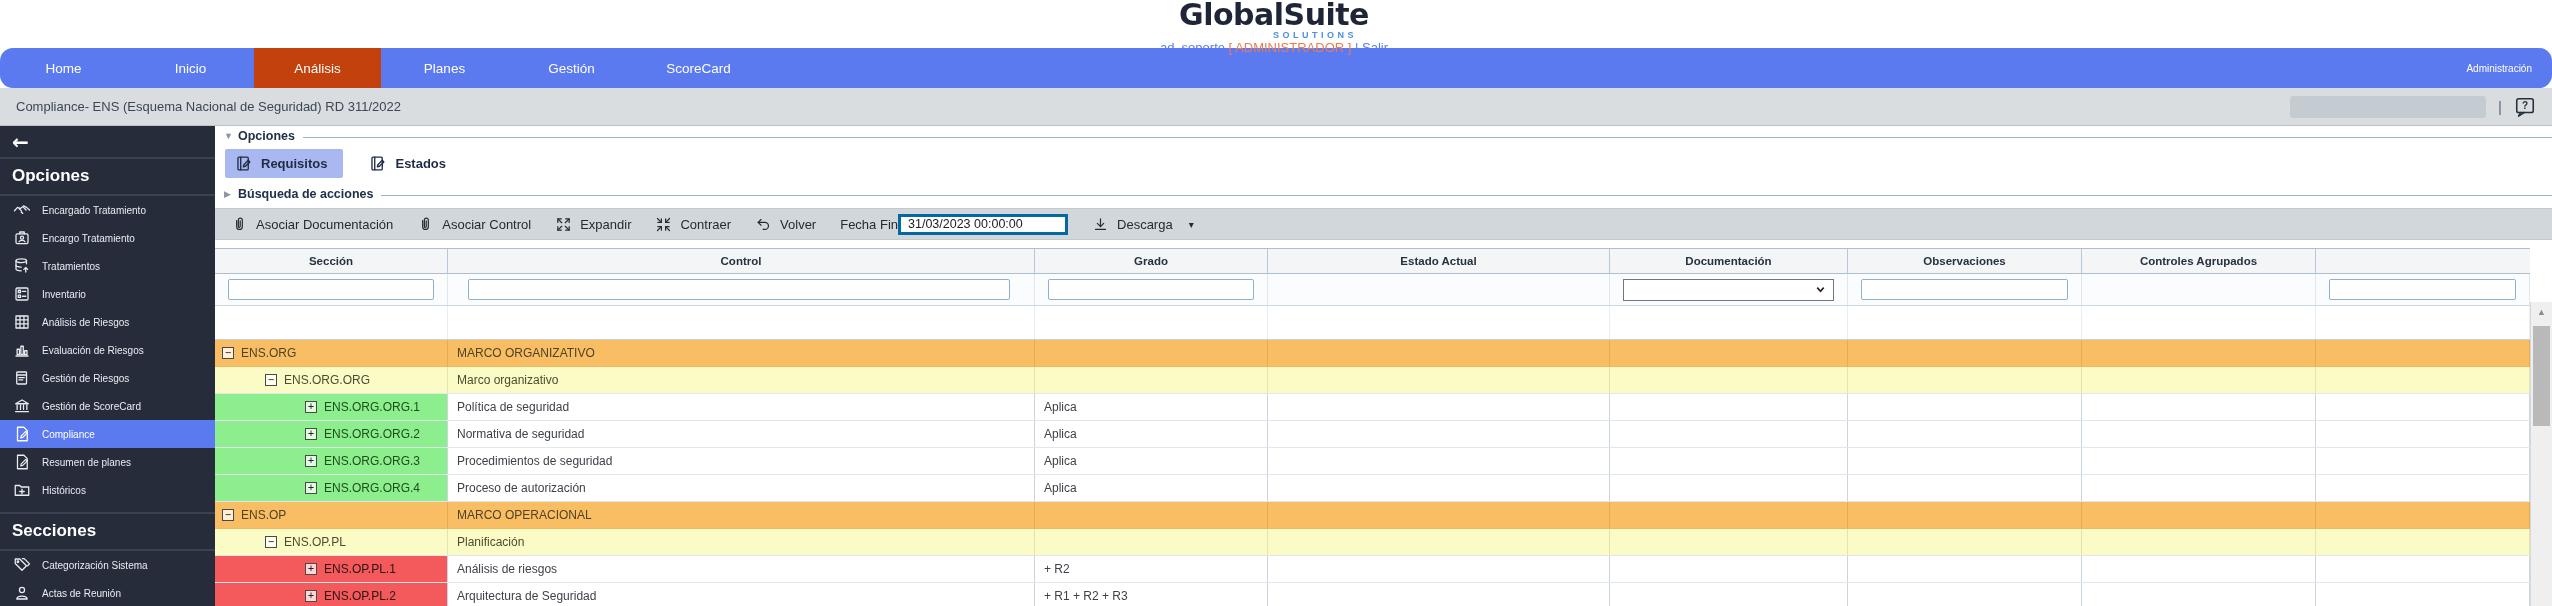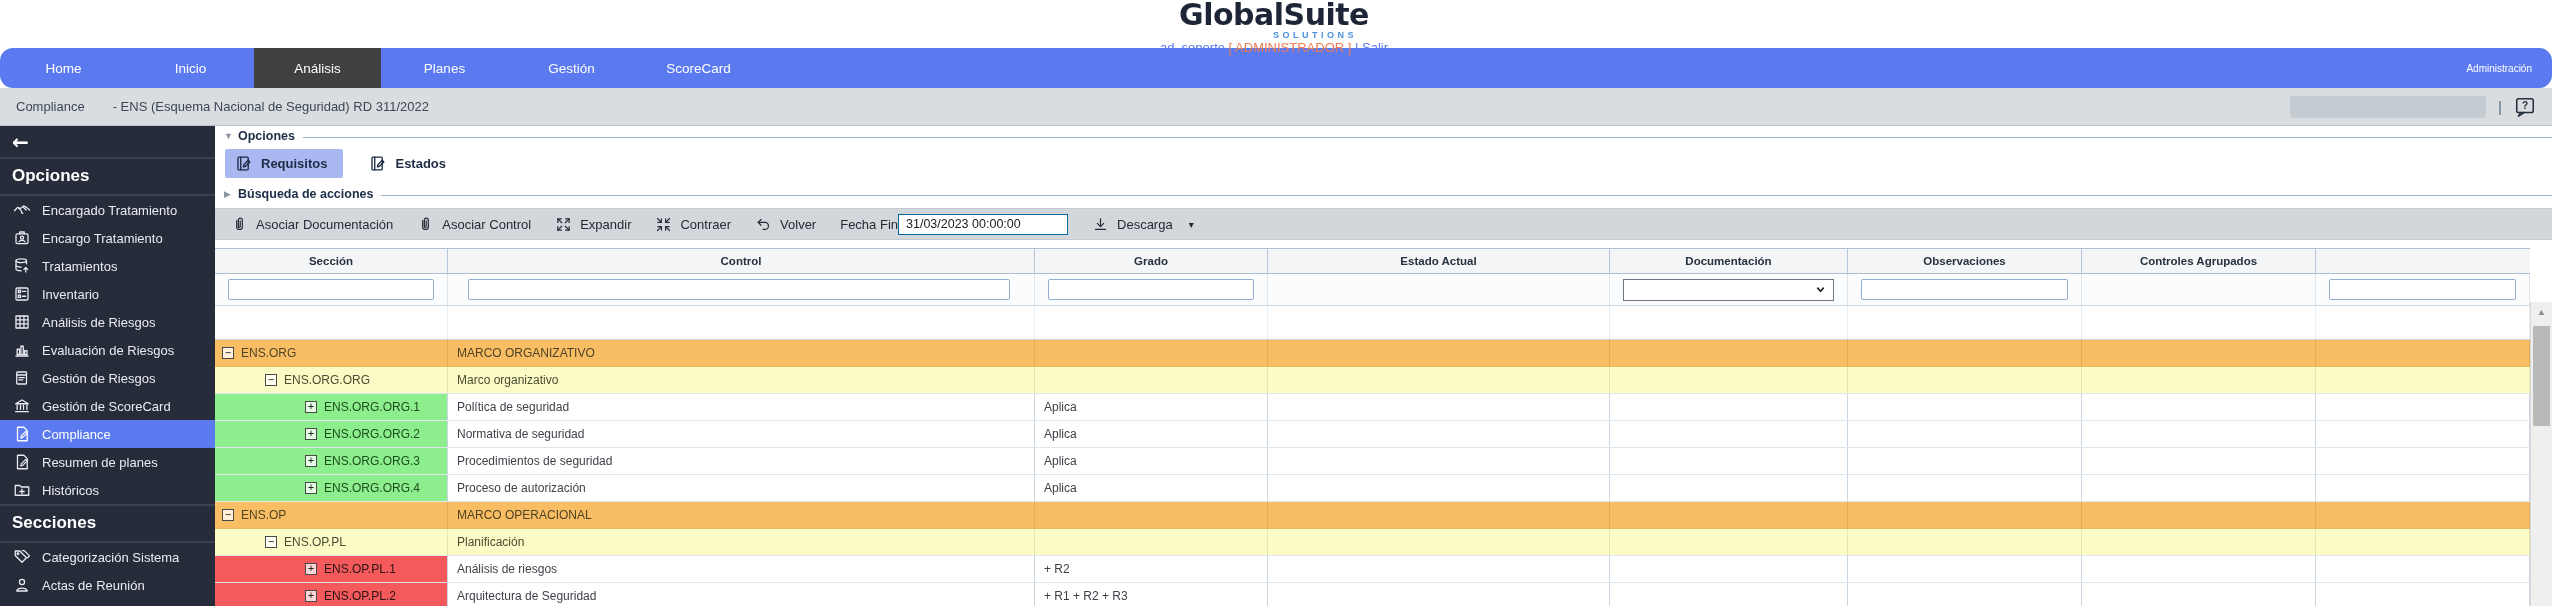--- a/index.html
+++ b/index.html
@@ -12,56 +12,56 @@
   .topbar { height:48px; display:flex; align-items:center; justify-content:space-between; padding:0 20px 0 16px; background:#fff;flex-direction:column; }
   .logo { display:inline-block; line-height:1; }
   .logo-title { font-size:30px; font-weight:bold; color:#1d2536; letter-spacing:-0.5px; font-family:"DejaVu Sans", sans-serif; }
   .logo-sub { display:block; text-align:right; padding-right:12px; font-size:9px; font-weight:bold; letter-spacing:3.5px; color:#4d8fe0; margin-top:1px; }
   .user-info { font-size:13px; }
   .user-name, .user-sep, .user-logout { color:var(--nav-blue); }
   .user-role { color:var(--accent-orange); }
   
   .mainnav { height:40px; background:var(--nav-blue); display:flex; align-items:stretch;border-radius:13px; }
   .nav-item { width:127px; display:flex; align-items:center; justify-content:center; color:#fff; font-size:13.5px; cursor:pointer; }
-  .nav-item.active { background:#404040; }
+  .nav-item.active { background:#c2410c; }
   .nav-right { margin-left:auto; padding:0 20px; display:flex; align-items:center; color:#fff; font-size:10px; cursor:pointer; }
   
   .breadcrumb { height:38px; background:#d9dde0; border-bottom:1px solid #bcc2c7; display:flex; align-items:center; padding:0 16px; font-size:13px; color:#3c4654; }
-  .crumb-detail { margin-left:28px; }
+  .crumb-detail { }
   .crumb-right { margin-left:auto; display:flex; align-items:center; gap:12px; }
   .crumb-box { width:196px; height:22px; background:#c4ccd1; border-radius:3px; }
   .crumb-pipe { color:#5a6a86; font-size:15px; }
   .help-ic { width:22px; height:22px; color:#27303e; }
   
   .body { display:flex; height:480px; }
   .sidebar { width:215px; flex-shrink:0; background:#262c3a; color:#e9ecf2; overflow:hidden; }
   .side-back { height:33px; display:flex; align-items:center; padding:0 12px; border-bottom:2px solid #3a4150; }
   .back-arrow { color:#fff; font-size:20px; font-weight:bold; cursor:pointer; font-family:"DejaVu Sans", sans-serif; }
   .side-title { font-size:17px; font-weight:bold; color:#fff; padding:7px 12px 8px; border-bottom:2px solid #3a4150; }
-  .side-title.with-top { border-top:2px solid #3a4150; margin-top:0; }
-  .side-item { height:28px; display:flex; align-items:center; gap:11px; padding:0 10px 0 13px; font-size:13px; cursor:pointer; white-space:nowrap; }
+  .side-title.with-top { border-top:2px solid #3a4150; margin-top:8px; }
+  .side-item { height:28px; display:flex; align-items:center; gap:11px; padding:0 10px 0 13px; font-size:10px; cursor:pointer; white-space:nowrap; }
   .side-item.active { background:var(--nav-blue); color:#fff; }
   .side-item .ic { width:18px; height:18px; flex-shrink:0; display:flex; }
   .svg-ic { width:100%; height:100%; stroke:currentColor; fill:none; stroke-width:1.7; stroke-linecap:round; stroke-linejoin:round; }
   
   .content { flex:1; position:relative; background:#fff; overflow:hidden; }
   .legend { display:flex; align-items:center; height:16px; padding-left:9px; margin-top:2px; }
   .legend .tri { color:#8a94a2; font-size:9px; width:14px; }
   .legend .lbl { font-size:12.5px; font-weight:bold; color:#203049; white-space:nowrap; }
   .legend .line { flex:1; border-top:1px solid #9fb3c8; margin-left:8px; margin-top:3px; }
   .tabs { height:38px; display:flex; align-items:center; gap:16px; padding-left:10px; }
   .tab { display:flex; align-items:center; gap:8px; padding:5px 16px 5px 9px; font-size:13px; font-weight:bold; color:#1f2b45; border-radius:2px; cursor:pointer; }
   .tab.active { background:#a9b8f0; }
   .tab .ic { width:19px; height:19px; display:flex; }
   .legend2 { height:20px; }
   .toolbar { height:32px; margin-top:4px; background:#d2d7db; border-top:1px solid #c3c9ce; border-bottom:1px solid #c3c9ce; display:flex; align-items:center; gap:24px; padding:0 16px; }
   .tbtn { display:flex; align-items:center; gap:8px; font-size:13px; color:#242b33; cursor:pointer; white-space:nowrap; }
   .tbtn .ic { width:17px; height:17px; display:flex; }
   .fecha { display:flex; align-items:center; font-size:13px; color:#242b33; }
-  .fecha input { width:170px; height:21px; border:1px solid #0369a1; background:#fff; font-size:12.5px; padding:0 7px; color:#222; font-family:"Liberation Sans", sans-serif; }
+  .fecha input { width:170px; height:21px; border:3px solid #0369a1; background:#fff; font-size:12.5px; padding:0 7px; color:#222; font-family:"Liberation Sans", sans-serif; }
   .descarga { display:flex; align-items:center; gap:16px; font-size:13px; color:#242b33; cursor:pointer; }
   .caret { font-size:10px; color:#242b33; }
   
   .grid-row { display:grid; grid-template-columns:233px 587px 233px 342px 238px 234px 234px 214px; width:2315px; }
   .thead { height:26px; margin-top:8px; background:#f3f5f7; border-top:1px solid #aebfd2; border-bottom:1px solid #aebfd2; }
   .th { display:flex; align-items:center; justify-content:center; font-size:11.5px; font-weight:bold; color:#26323e; border-right:1px solid #b5c7d8; }
   .tfilter { height:32px; background:#fbfcfd; border-bottom:1px solid #ccd8e2; }
   .tf { display:flex; align-items:center; justify-content:center; border-right:1px solid #e0e8ef; padding:0 13px; }
   .tf input { width:100%; height:21px; border:1px solid #8fb0d0; border-radius:2px; background:#fff; font-family:"Liberation Sans", sans-serif; font-size:12px; padding:0 5px; }
   .sel { width:100%; height:22px; border:1px solid #6e7781; background:#fff; display:flex; align-items:center; justify-content:flex-end; padding:0 7px; cursor:pointer; }

